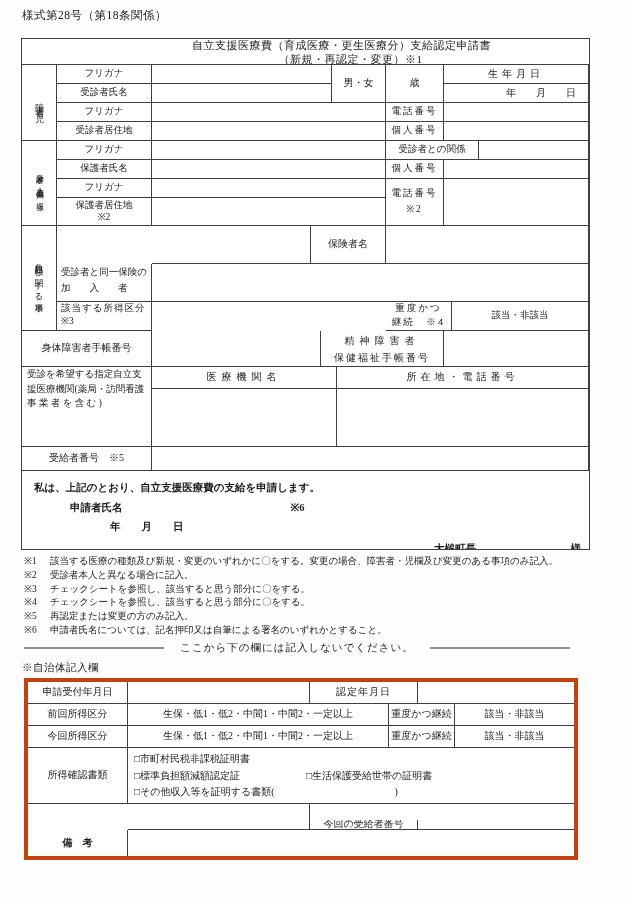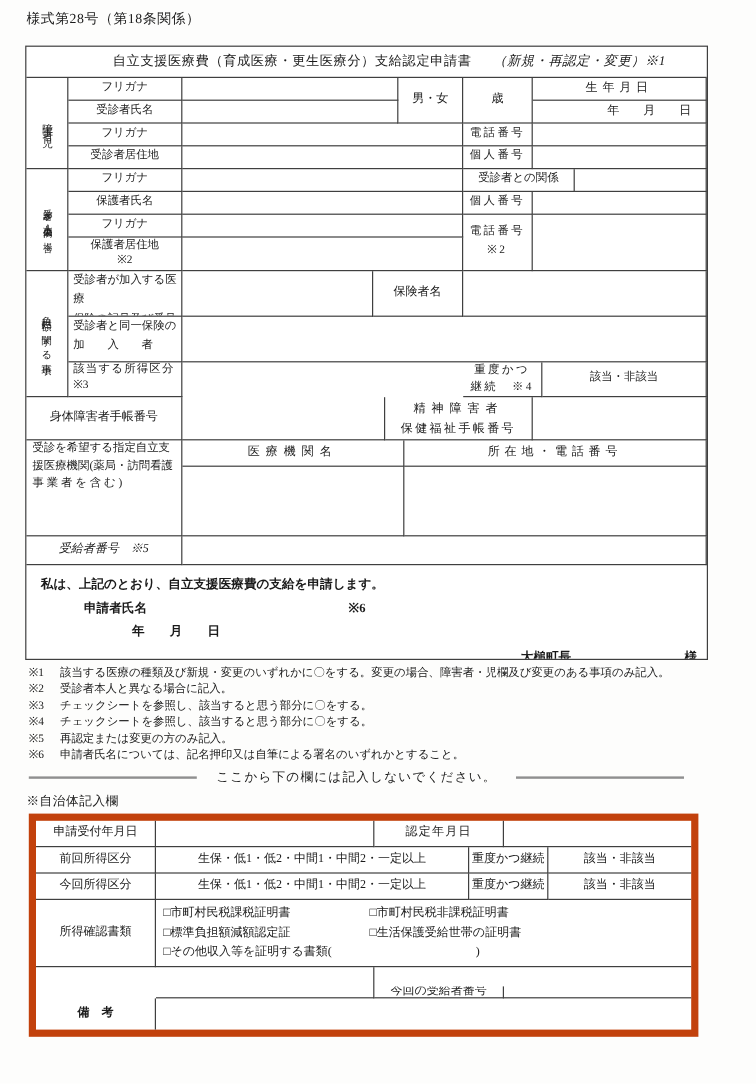--- a/index.html
+++ b/index.html
@@ -28,21 +28,21 @@
   .left{justify-content:flex-start;text-align:left;}
   .colu{flex-direction:column;}
   .vert{writing-mode:vertical-rl;font-size:9px;letter-spacing:3px;line-height:1.5;}
   .vert2{writing-mode:vertical-rl;font-size:7.5px;letter-spacing:1px;line-height:1.7;}
   .ls1{letter-spacing:1px;}
   .ls2{letter-spacing:2px;}
   .ls4{letter-spacing:4px;}
   .ls5{letter-spacing:5px;font-family:Liberation Serif, serif;}
   .sm{font-size:9.5px;}
   .titlecell{justify-content:flex-start;padding-left:72px;font-size:11px;letter-spacing:.5px;}
-  .titlecell .t2{margin-left:18px;font-style:italic;}
+  .titlecell .t2{margin-left:18px;}
   
   .decl{display:block;text-align:left;font-size:10.5px;}
   .decl .l1{margin:10px 0 0 12px;}
   .decl .l2{margin:7px 0 0 48px;display:flex;}
   .decl .l2 .n6{margin-left:168px;}
   .decl .l3{margin:6px 0 0 88px;}
   .decl .l4{margin:9px 8px 0 0;display:flex;}
   .decl .l4 .mayor{margin-left:412px;}
   .decl .l4 .sama{margin-left:auto;}
   
@@ -53,35 +53,35 @@
   .divider{position:absolute;left:24px;top:641px;width:546px;display:flex;align-items:center;font-size:10.5px;letter-spacing:1px;}
   .divider .dline{flex:1;border-top:2px solid #8f8f8f;}
   .divider .dtext{margin:0 16px;white-space:nowrap;}
   
   .office-title{position:absolute;left:22px;top:661px;font-size:10.5px;letter-spacing:.5px;}
   .officetable{
     position:absolute;left:24px;top:678px;width:546px;
     display:grid;
     grid-template-columns:100px 182px 79px 29px 37px 119px;
     grid-template-rows:22px 22px 22px 56px 26px 26px;
-    border:6px solid #c2410c;background:#fff;
+    border:4px solid #c2410c;background:#fff;
   }
   .docs{display:block;text-align:left;padding:3px 0 0 6px;font-size:10px;line-height:16.5px;}
   .docrow{display:flex;}
   .docrow .d1{width:172px;flex:none;}
   .docrow .dparen{margin-left:120px;}
 </style>
 </head>
 <body>
 
 <div class="form-no">様式第28号（第18条関係）</div>
 
 <div class="maintable">
 
-  <div class="c nr titlecell" style="grid-column:1/12;grid-row:1/2;">
+  <div class="c nr titlecell" style="grid-column:1/12;grid-row:1/2;flex-direction:column;">
     <span>自立支援医療費（育成医療・更生医療分）支給認定申請書</span>
     <span class="t2">（新規・再認定・変更）※1</span>
   </div>
 
   <div class="c vert" style="grid-column:1/2;grid-row:2/6;">障害者・児</div>
 
   <div class="c sm" style="grid-column:2/3;grid-row:2/3;">フリガナ</div>
   <div class="c" style="grid-column:3/6;grid-row:2/3;"></div>
   <div class="c" style="grid-column:6/8;grid-row:2/4;">男・女</div>
   <div class="c" style="grid-column:8/9;grid-row:2/4;">歳</div>
@@ -122,39 +122,35 @@
   </div>
   <div class="c" style="grid-column:9/12;grid-row:8/10;"></div>
   <div class="c colu sm" style="grid-column:2/3;grid-row:9/10;">
     <div>保護者居住地</div>
     <div>※2</div>
   </div>
   <div class="c" style="grid-column:3/8;grid-row:9/10;"></div>
 
   <div class="c vert" style="grid-column:1/2;grid-row:10/13;font-size:8.5px;letter-spacing:1.5px;">負担額に関する事項</div>
 
-  <div class="c colu left sm" style="grid-column:2/3;grid-row:10/11;align-items:flex-start;padding-left:4px;line-height:1.7;">
-    <div>受診者が加入する医療</div>
-    <div>保険の記号及び番号</div>
-  </div>
   <div class="c" style="grid-column:3/4;grid-row:10/11;"></div>
   <div class="c" style="grid-column:4/8;grid-row:10/11;">保険者名</div>
   <div class="c" style="grid-column:8/12;grid-row:10/11;"></div>
 
   <div class="c colu left sm" style="grid-column:2/3;grid-row:11/12;align-items:flex-start;padding-left:4px;line-height:1.7;">
     <div>受診者と同一保険の</div>
     <div>加　　入　　者</div>
   </div>
   <div class="c" style="grid-column:3/12;grid-row:11/12;"></div>
 
   <div class="c colu left sm" style="grid-column:2/3;grid-row:12/13;align-items:flex-start;padding-left:4px;line-height:1.4;">
     <div class="ls1">該当する所得区分</div>
     <div>※3</div>
   </div>
-  <div class="c colu ls2 sm" style="grid-column:8/10;grid-row:12/13;line-height:1.5;">
+  <div class="c colu ls2 sm" style="grid-column:8/10;grid-row:12/13;line-height:1.5;font-family:Liberation Mono, monospace;">
     <div>重度かつ</div>
     <div>継続　※4</div>
   </div>
   <div class="c sm" style="grid-column:10/12;grid-row:12/13;">該当・非該当</div>
 
   <div class="c" style="grid-column:1/3;grid-row:13/14;">身体障害者手帳番号</div>
   <div class="c" style="grid-column:3/5;grid-row:13/14;"></div>
   <div class="c colu" style="grid-column:5/9;grid-row:13/14;line-height:1.7;">
     <div class="ls5">精神障害者</div>
     <div class="ls2">保健福祉手帳番号</div>
@@ -164,21 +160,21 @@
   <div class="c ls5" style="grid-column:3/7;grid-row:14/15;">医療機関名</div>
   <div class="c colu left" style="grid-column:1/3;grid-row:14/16;align-items:flex-start;padding-left:5px;line-height:1.55;font-size:9.5px;">
     <div>受診を希望する指定自立支</div>
     <div>援医療機関(薬局・訪問看護</div>
     <div>事 業 者 を 含 む )</div>
   </div>
   <div class="c ls4" style="grid-column:7/12;grid-row:14/15;">所在地・電話番号</div>
   <div class="c" style="grid-column:3/7;grid-row:15/16;"></div>
   <div class="c" style="grid-column:7/12;grid-row:15/16;"></div>
 
-  <div class="c" style="grid-column:1/3;grid-row:16/17;font-style:italic;">受給者番号　※5</div>
+  <div class="c" style="grid-column:1/3;grid-row:16/17;">受給者番号　※5</div>
   <div class="c" style="grid-column:3/12;grid-row:16/17;"></div>
 
   <div class="c nr nb decl" style="grid-column:1/12;grid-row:17/18;font-weight:bold;">
     <div class="l1">私は、上記のとおり、自立支援医療費の支給を申請します。</div>
     <div class="l2">
       <span>申請者氏名</span>
       <span class="n6">※6</span>
     </div>
     <div class="l3">年　　月　　日</div>
     <div class="l4">
@@ -235,21 +231,20 @@
   <div class="c nr" style="grid-column:6/7;grid-row:2/3;">該当・非該当</div>
 
   <div class="c" style="grid-column:1/2;grid-row:3/4;">今回所得区分</div>
   <div class="c" style="grid-column:2/4;grid-row:3/4;">生保・低1・低2・中間1・中間2・一定以上</div>
   <div class="c" style="grid-column:4/6;grid-row:3/4;">重度かつ継続</div>
   <div class="c nr" style="grid-column:6/7;grid-row:3/4;">該当・非該当</div>
 
   <div class="c" style="grid-column:1/2;grid-row:4/5;">所得確認書類</div>
   <div class="c nr docs" style="grid-column:2/7;grid-row:4/5;">
     <div class="docrow">
-      <span class="d1">□市町村民税課税証明書</span>
       <span>□市町村民税非課税証明書</span>
     </div>
     <div class="docrow">
       <span class="d1">□標準負担額減額認定証</span>
       <span>□生活保護受給世帯の証明書</span>
     </div>
     <div class="docrow">
       <span>□その他収入等を証明する書類(</span>
       <span class="dparen">)</span>
     </div>

